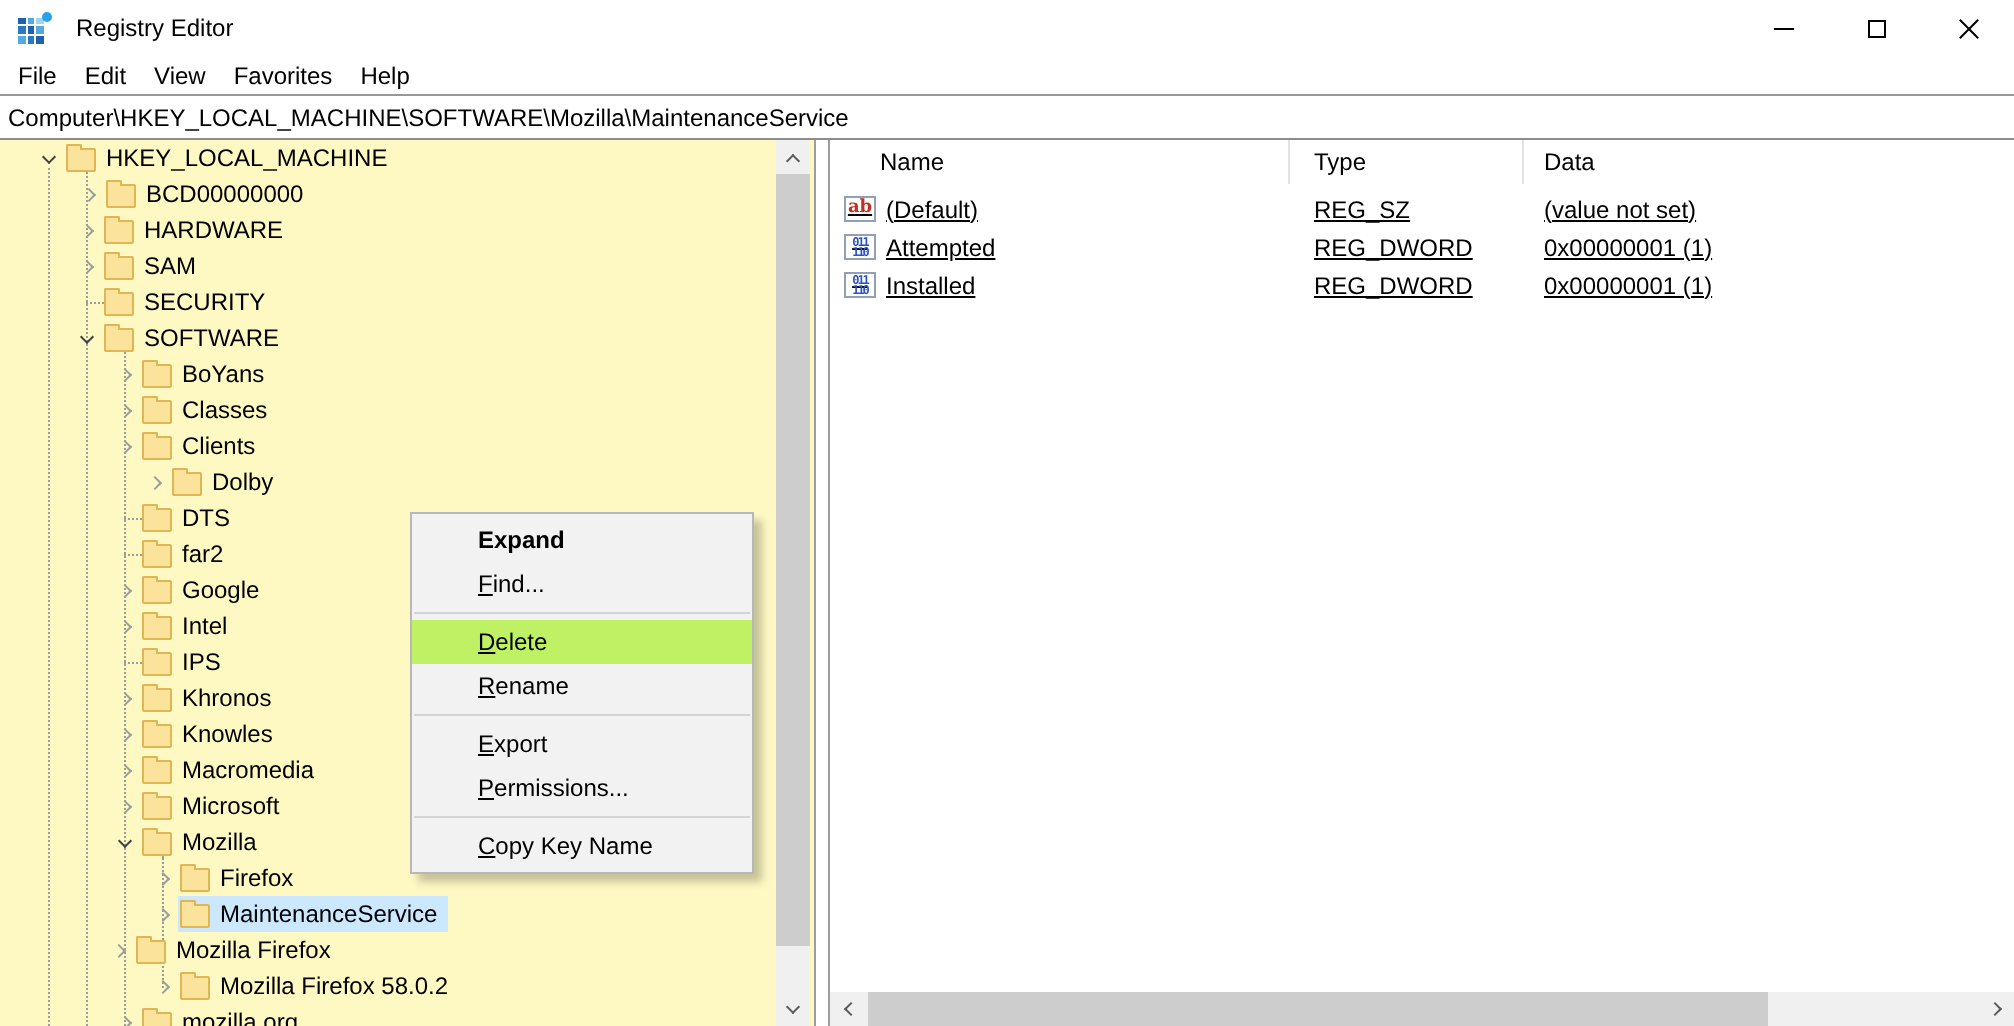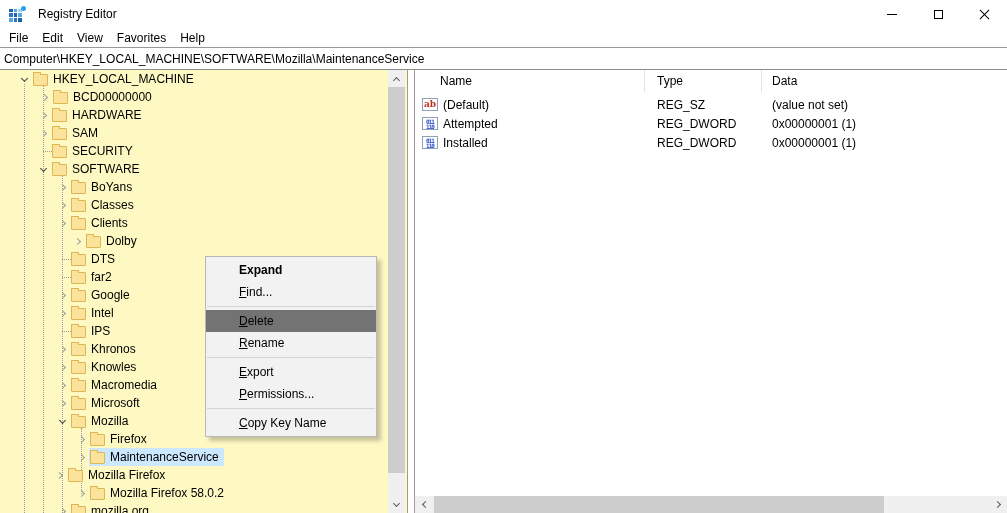--- a/index.html
+++ b/index.html
@@ -74,37 +74,37 @@
   .hscroll { position:absolute; left:0; right:0; bottom:0; height:17px; background:#f0f0f0; display:flex; z-index:3; }
   .htrack { flex:1; position:relative; }
   .hthumb { position:absolute; left:2px; top:0; width:450px; height:17px; background:#cdcdcd; }
   
   .list-header { display:flex; height:22px; align-items:center; }
   .hcell { height:100%; display:flex; align-items:center; }
   .hcell.c-name { width:230px; padding-left:25px; border-right:1px solid #e2e2e2; }
   .hcell.c-type { width:117px; padding-left:12px; border-right:1px solid #e2e2e2; }
   .hcell.c-data { flex:1; padding-left:10px; }
   .val-rows { margin-top:3px; }
-  .val-row { display:flex; height:19px; align-items:center; }
+  .val-row { display:flex; height:19px; align-items:center;text-decoration:underline; }
   .cell-name { width:230px; display:flex; align-items:center; padding-left:7px; }
   .cell-type { width:117px; padding-left:12px; }
   .cell-data { flex:1; padding-left:10px; }
   .val-icon { flex:none; width:16px; height:13px; margin-right:5px; border:1px solid #92a0b5; background:#fff;
     display:flex; align-items:center; justify-content:center; overflow:hidden; }
   .icon-sz { color:#c0311f; font:bold 9px "DejaVu Serif",serif; }
   .icon-sz::before { content:'ab'; display:block; margin-top:-1px; }
   .icon-dw { color:#2b50c8; flex-direction:column; font:bold 6px "DejaVu Sans Mono",monospace; line-height:5px; letter-spacing:-1px; }
   .icon-dw::before { content:'011'; display:block; }
   .icon-dw::after { content:'110'; display:block; }
   
   .context-menu { position:absolute; left:205px; top:256px; width:172px; background:#f2f2f2;
     border:1px solid #b8b8b8; box-shadow:4px 4px 4px rgba(0,0,0,0.22); padding:2px 0; z-index:50; }
   .ctx-item { height:22px; display:flex; align-items:center; padding-left:33px; position:relative; }
   .ctx-item.bold { font-weight:bold; }
-  .ctx-item.highlighted { background:#737373; }
+  .ctx-item.highlighted { background:#bef264; }
   .ctx-sep { height:1px; background:#d4d4d4; margin:3px 1px; }
   .submenu-arrow { display:none; position:absolute; right:11px; top:7px; }
   .submenu-arrow.show { display:block; }
   .submenu-arrow .chev { border-color:#404040; }
   u { text-decoration:underline; }
 </style>
 </head>
 <body>
 
 <div class="titlebar">

